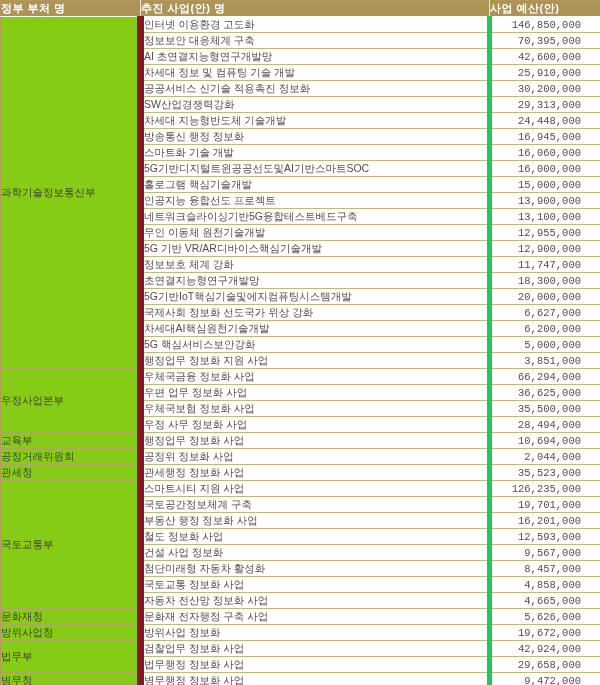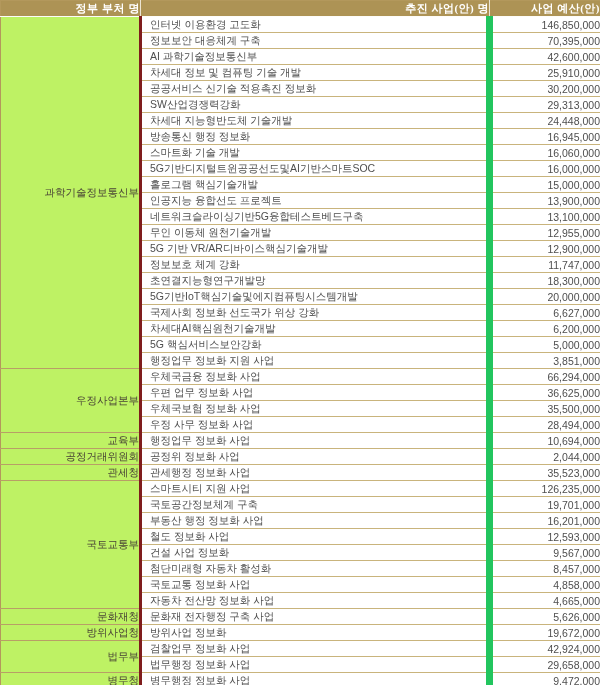--- a/index.html
+++ b/index.html
@@ -23,54 +23,54 @@
   col.c-proj { width: 349px; }
   col.c-amt  { width: 111px; }
 
   thead th {
     background: #ad9355;
     color: #ffffff;
     font-size: 11px;
     font-weight: 700;
     height: 13px;
     padding: 0;
-    text-align: right;
+    text-align: left;
     border-bottom: 1px solid #fdfcf9;
     letter-spacing: 0.5px;
   }
   thead th + th {
     border-left: 1px solid #ece5d3;
-    font-family: Liberation Serif, serif;
   }
 
   tbody td {
     height: 15px;
     padding: 0;
     font-size: 10.5px;
     color: #4e4e4e;
     border-bottom: 1px solid #c9b47c;
     overflow: hidden;
     white-space: nowrap;
   }
   td.dept {
-    background: #bef264;
-    text-align: right;
+    background: #84cc16;
+    text-align: left;
     color: #494335;
-    border-right: 3px solid #7f1d1d;
+    border-right: 7px solid #7f1d1d;
     border-bottom: 1px solid #b89f66;
   }
   td.proj {
     text-align: left;
-    padding-left: 8px;
     background: #ffffff;
   }
   td.amt {
     text-align: right;
-    border-left: 7px solid #22c55e;
+    padding-right: 19px;
+    border-left: 5px solid #22c55e;
     background: #ffffff;
+    font-family: Liberation Mono, monospace;
   }
 </style>
 </head>
 <body>
 
 <table class="budget">
   <colgroup>
     <col class="c-dept">
     <col class="c-proj">
     <col class="c-amt">
@@ -86,21 +86,21 @@
       <tr>
         <td class="dept" rowspan="22">과학기술정보통신부</td>
         <td class="proj">인터넷 이용환경 고도화</td>
         <td class="amt">146,850,000</td>
       </tr>
       <tr>
         <td class="proj">정보보안 대응체계 구축</td>
         <td class="amt">70,395,000</td>
       </tr>
       <tr>
-        <td class="proj">AI 과학기술정보통신부</td>
+        <td class="proj">AI 초연결지능형연구개발망</td>
         <td class="amt">42,600,000</td>
       </tr>
       <tr>
         <td class="proj">차세대 정보 및 컴퓨팅 기술 개발</td>
         <td class="amt">25,910,000</td>
       </tr>
       <tr>
         <td class="proj">공공서비스 신기술 적용촉진 정보화</td>
         <td class="amt">30,200,000</td>
       </tr>

